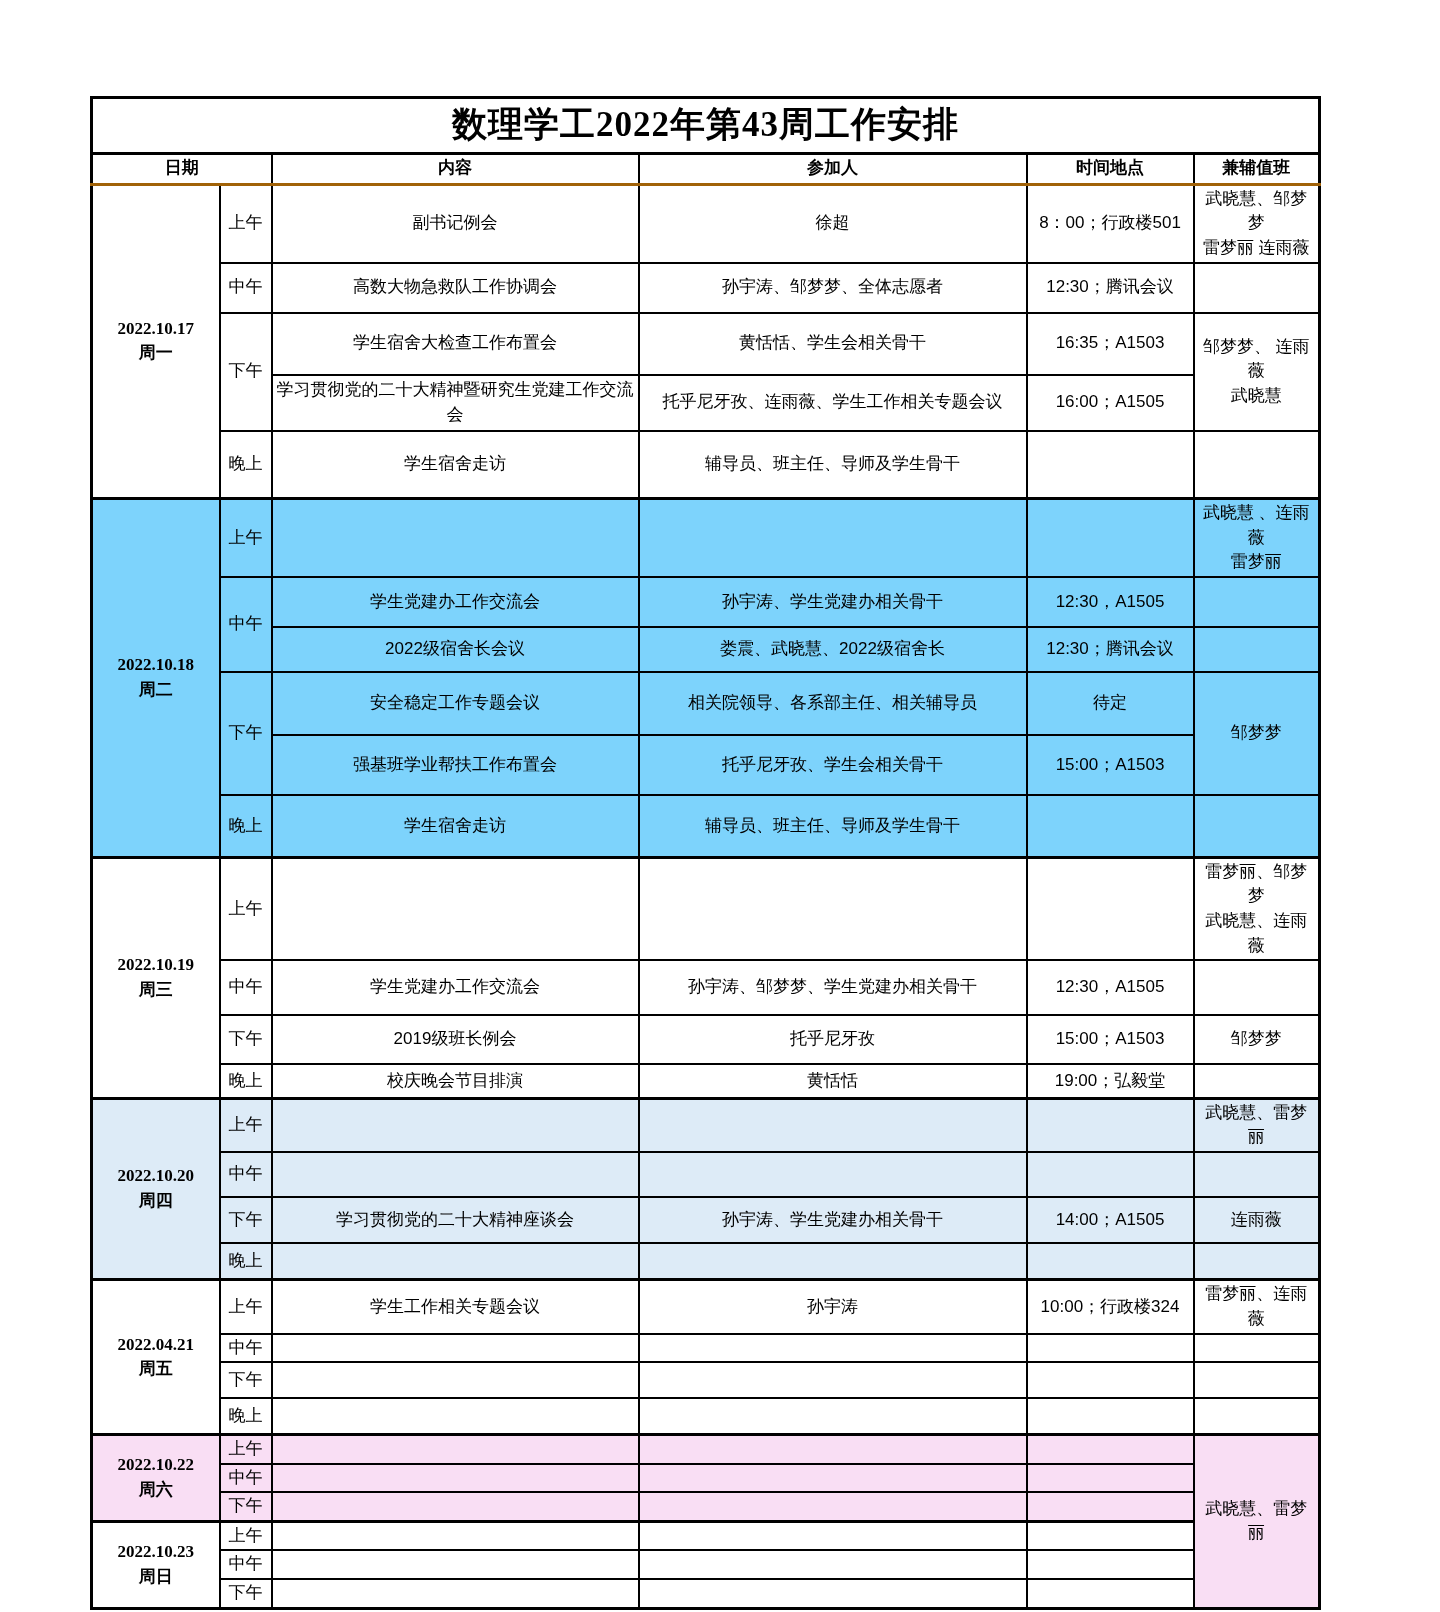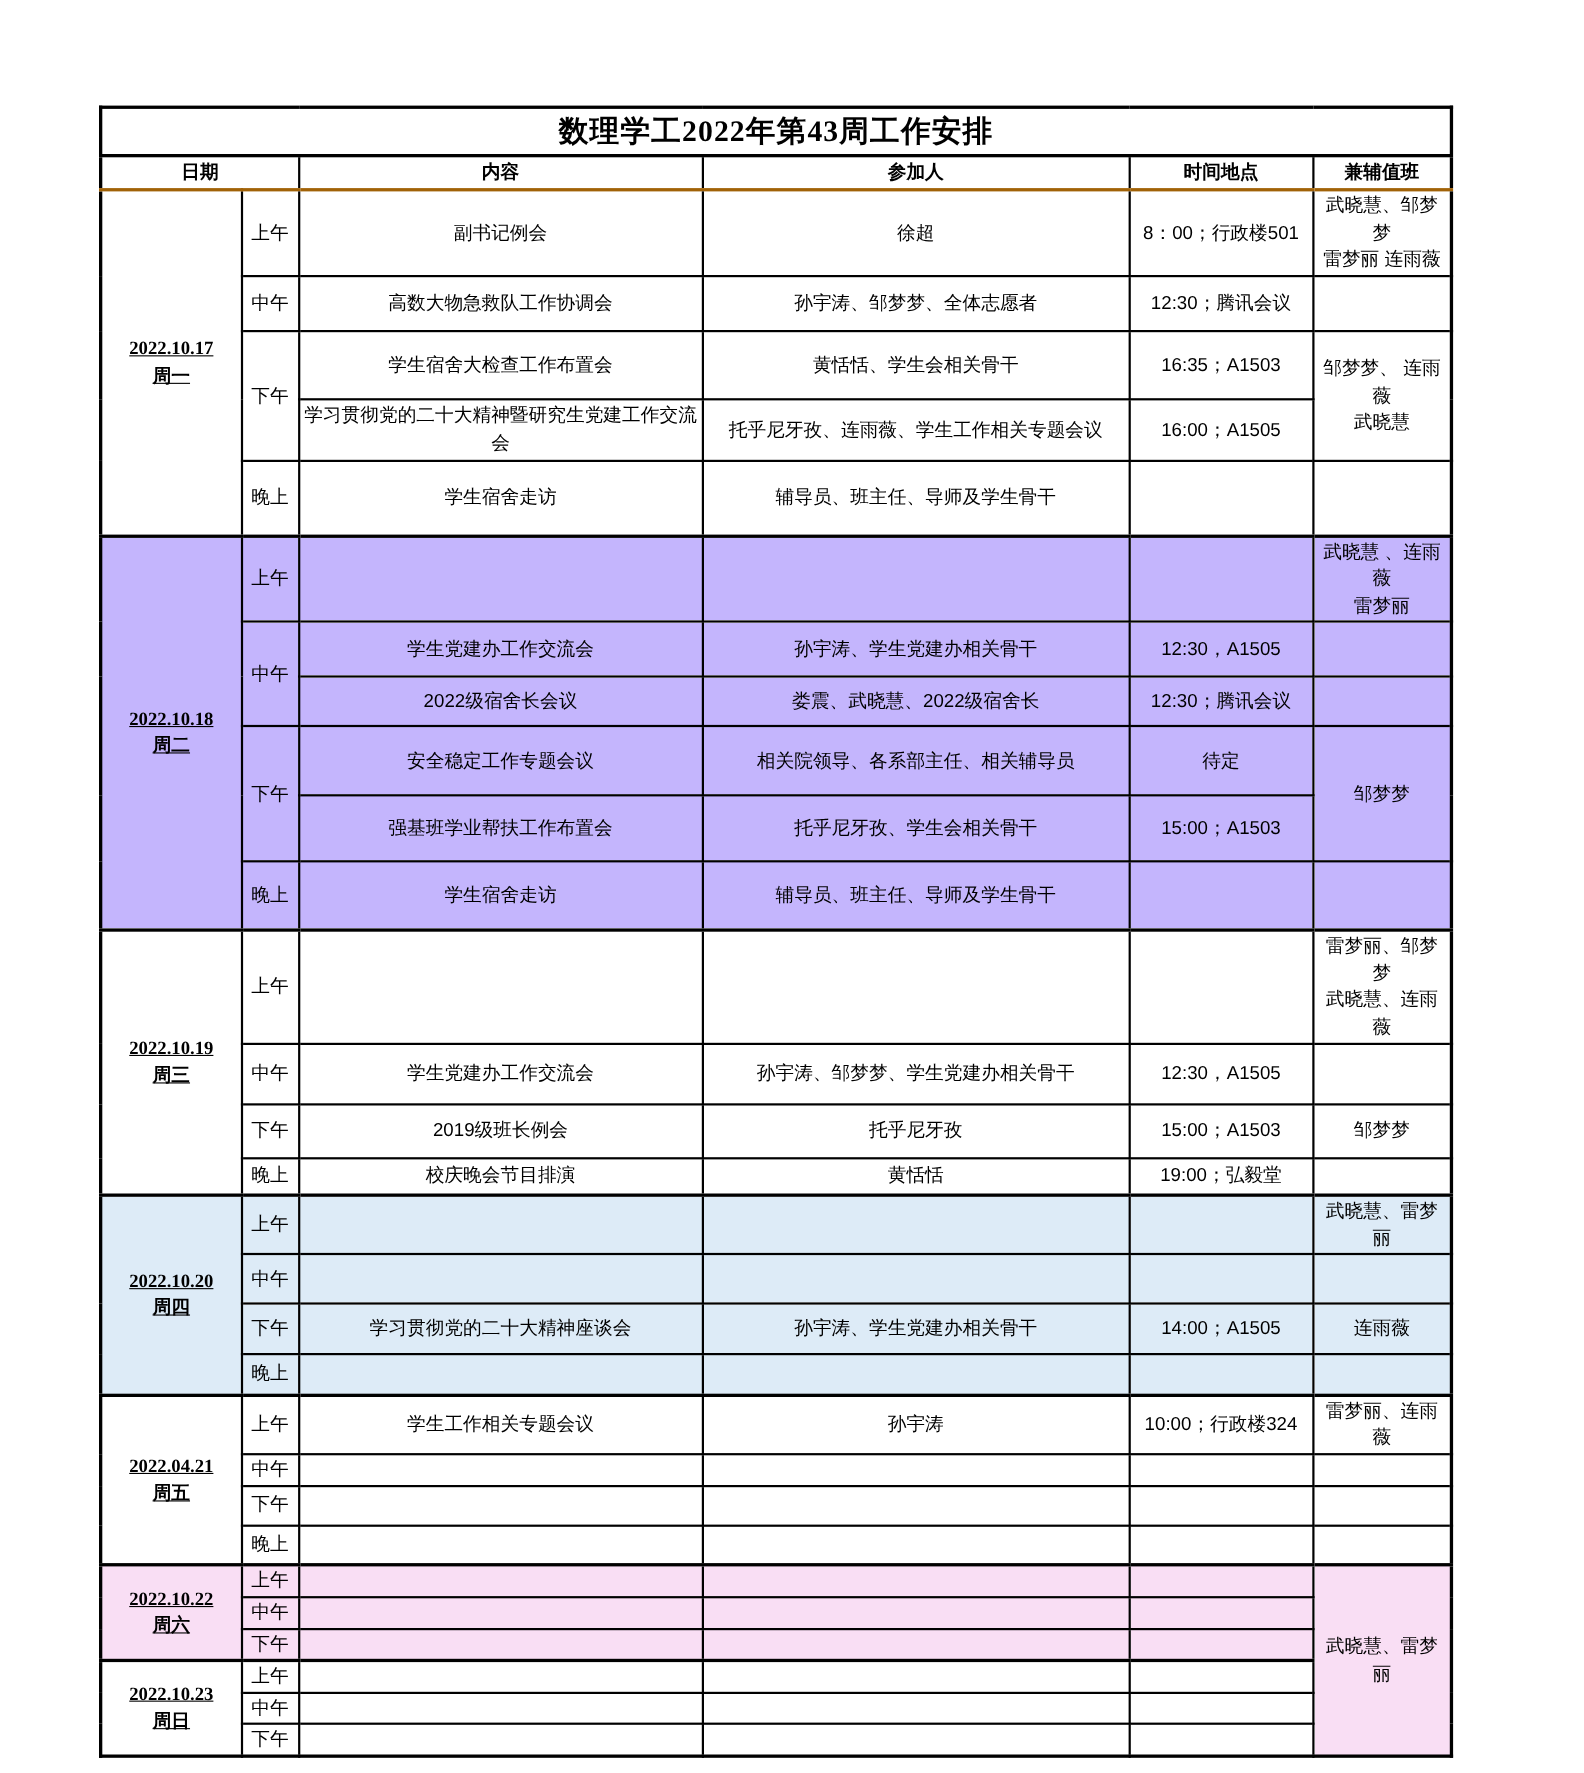--- a/index.html
+++ b/index.html
@@ -1,25 +1,25 @@
 <!DOCTYPE html>
 <html><head>
 <meta charset="utf-8">
 <style>
   html,body{margin:0;padding:0;background:#fff;}
   body{width:1440px;height:1612px;position:relative;font-family:"Liberation Sans",sans-serif;color:#000;}
   .sheet{position:absolute;left:90px;top:96px;}
   table{border-collapse:collapse;table-layout:fixed;width:1228px;border:3px solid #000;}
   td,th{border:2px solid #000;text-align:center;vertical-align:middle;font-size:17px;font-weight:normal;padding:1px 3px;line-height:1.45;overflow:hidden;}
-  tr.title-row th{font-size:27px;font-weight:bold;font-family:"Liberation Serif",serif;border-bottom:3px solid #000;height:33px;letter-spacing:1px;}
+  tr.title-row th{font-size:35px;font-weight:bold;font-family:"Liberation Serif",serif;border-bottom:3px solid #000;height:33px;letter-spacing:1px;}
   tr.head th{font-weight:bold;height:26px;border-bottom:3px solid #a16207;}
   tr.sep td{border-top:3px solid #000;}
-  td.date{font-family:"Liberation Serif",serif;font-weight:bold;white-space:pre-line;text-decoration:underline;}
+  td.date{font-family:"Liberation Serif",serif;font-weight:bold;white-space:pre-line;}
   td.duty,td.datecell{white-space:pre-line;}
-  tr.tue td{background:#c4b5fd;margin-top:12px;}
+  tr.tue td{background:#7dd3fc;margin-top:12px;}
   tr.thu td{background:#DDEBF7;}
   tr.sat td{background:#F9DEF4;}
   td.pink{background:#F9DEF4;}
 </style>
 </head>
 <body>
 
 <div class="sheet">
 <table>
   <colgroup>

